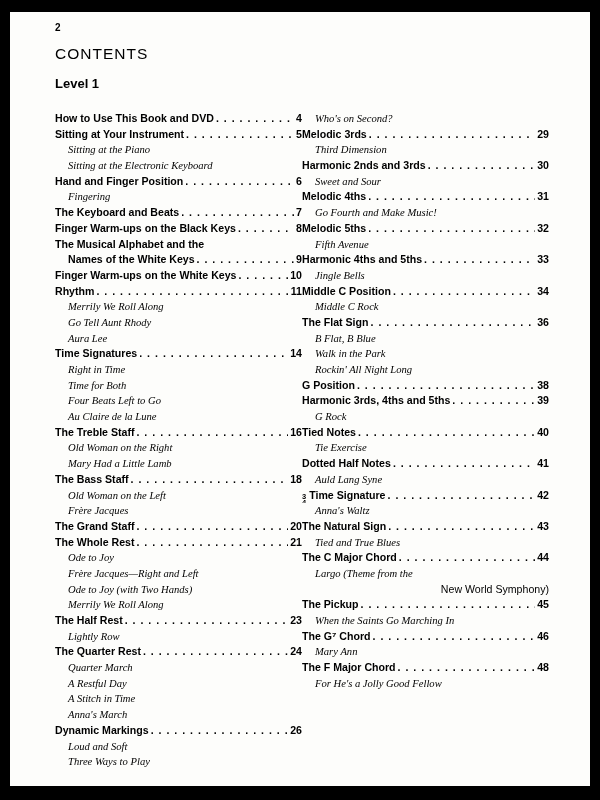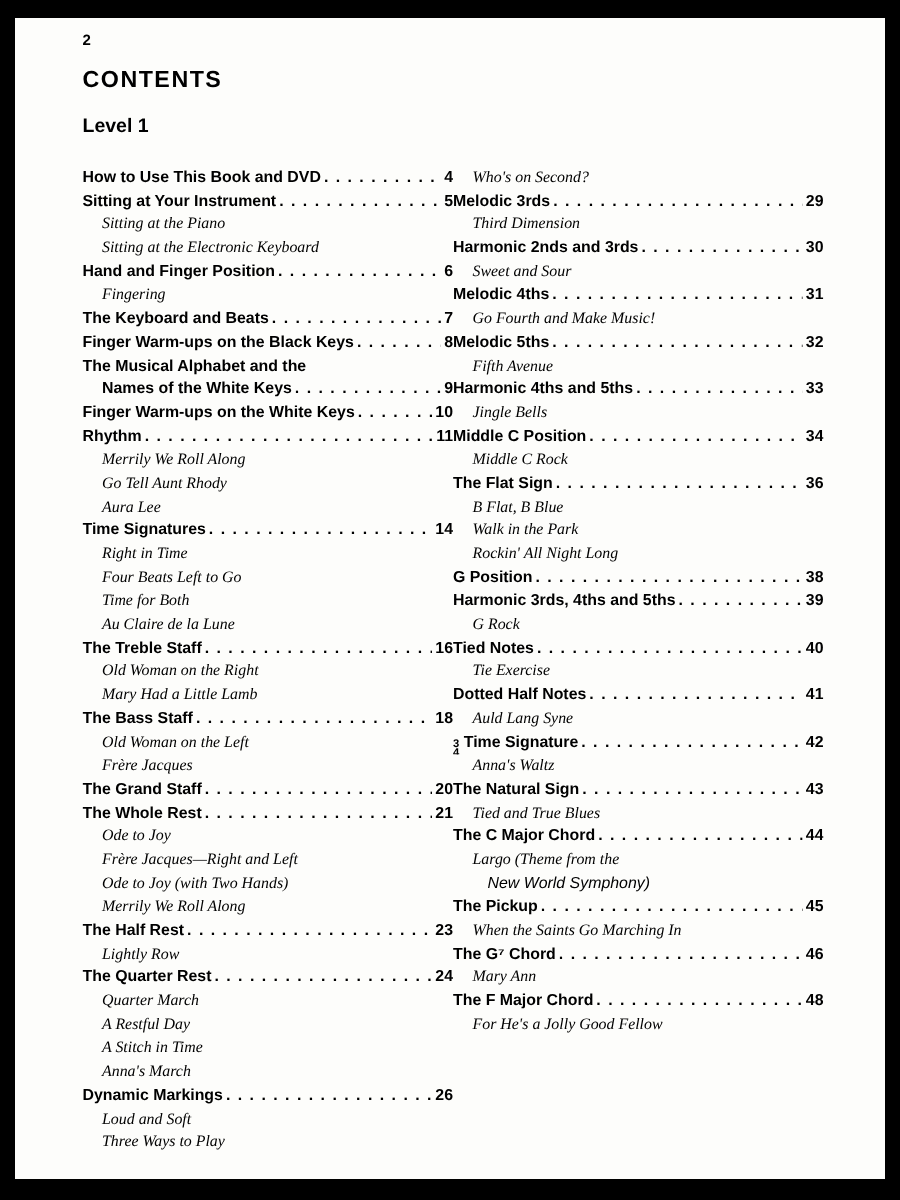--- a/index.html
+++ b/index.html
@@ -13,37 +13,37 @@
     position:absolute;left:10px;top:12px;right:10px;bottom:14px;
     background:#fdfdfb;
     padding:8px 41px 6px 45px;
     box-sizing:border-box;
     overflow:hidden;
   }
   .pagenum-corner{
     font-size:10px;font-weight:700;margin:2px 0 12px 0;
   }
   .contents-title{
-    font-size:15.5px;font-weight:700;letter-spacing:1px;margin:0 0 13px 0;
+    font-size:15.5px;font-weight:400;letter-spacing:1px;margin:0 0 13px 0;
   }
   .level-title{
     font-size:13px;font-weight:700;margin:0 0 9px 0;
   }
   .columns{display:flex;margin-top:20px;}
   .col{flex:1 1 0;min-width:0;}
   .row{
     display:flex;align-items:baseline;
     height:15.7px;line-height:15.7px;
     font-size:10.6px;
     overflow:hidden;
   }
   .chapter .label,.chapter-cont .label{font-weight:700;}
   .chapter-cont{padding-left:13px;}
   .song{font-style:italic;padding-left:13px;font-family:Liberation Serif, serif;}
-  .song-cont{font-style:italic;padding-left:23px;}
+  .song-cont{padding-left:23px;justify-content:flex-end;}
   .label{white-space:nowrap;}
   .leader{flex:1 1 auto;overflow:hidden;margin:0 2px;white-space:nowrap;min-width:8px;}
   .leader::after{
     content:" . . . . . . . . . . . . . . . . . . . . . . . . . . . . . . . . . . . . . . . . . . . . . . . . . . . . . . . . . . . . . . . .";
     font-weight:700;letter-spacing:1px;
   }
   .pagenum{font-weight:700;flex:0 0 auto;}
   .stack{display:inline-block;text-align:center;font-weight:700;margin-right:3px;}
   .stack span{display:block;font-size:7.5px;line-height:6.5px;}
 </style>
@@ -119,24 +119,24 @@
         </div>
         <div class="row chapter">
           <span class="label">Time Signatures</span>
           <span class="leader"></span>
           <span class="pagenum">14</span>
         </div>
         <div class="row song">
           <span class="label">Right in Time</span>
         </div>
         <div class="row song">
+          <span class="label">Time for Both</span>
+        </div>
+        <div class="row song">
           <span class="label">Four Beats Left to Go</span>
-        </div>
-        <div class="row song">
-          <span class="label">Time for Both</span>
         </div>
         <div class="row song">
           <span class="label">Au Claire de la Lune</span>
         </div>
         <div class="row chapter">
           <span class="label">The Treble Staff</span>
           <span class="leader"></span>
           <span class="pagenum">16</span>
         </div>
         <div class="row song">

